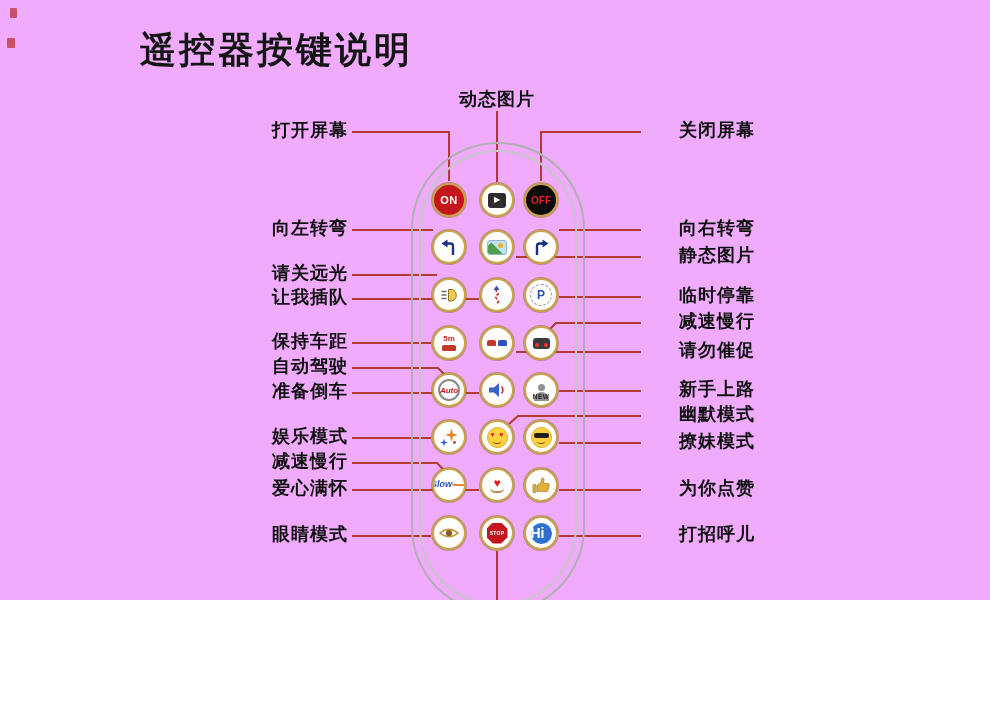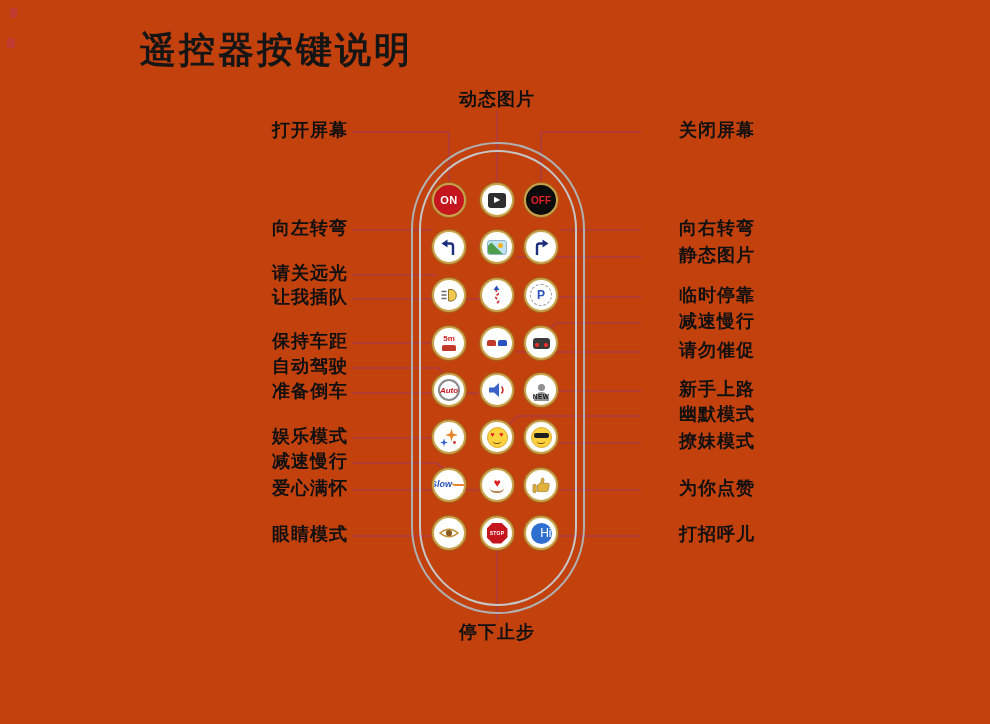--- a/index.html
+++ b/index.html
@@ -1,18 +1,18 @@
 <!DOCTYPE html>
 <html><head>
 <meta charset="utf-8">
 <style>
   *{margin:0;padding:0;box-sizing:border-box}
   html,body{background:#ffffff}
   body{font-family:"Liberation Sans","DejaVu Sans",sans-serif;color:#111}
-  #canvas{position:relative;width:990px;height:724px;background:#c2410c;overflow:hidden;margin:0 auto}
+  #canvas{position:relative;width:990px;height:600px;background:#f0abfc;overflow:hidden;margin:0 auto}
 
   .title{position:absolute;left:140px;top:26px;font-size:36px;font-weight:800;letter-spacing:3px;color:#151515}
 
   .mark{position:absolute;background:#c23a3a;opacity:.8;border-radius:1px}
   .m1{left:10px;top:8px;width:7px;height:10px}
   .m2{left:7px;top:38px;width:8px;height:10px}
 
   .lines{position:absolute;left:0;top:0;pointer-events:none}
 
   .shell{position:absolute;border-radius:90px}
@@ -71,21 +71,21 @@
   .slow-txt{color:#2a52be;font-size:9px;font-weight:800;font-style:italic;line-height:1.1}
   .slow-line{width:15px;height:3px;border-bottom:2px solid #e8852b;border-radius:0 0 8px 8px}
 
   .hearthand{display:flex;flex-direction:column;align-items:center}
   .hh-heart{color:#e01f1f;font-size:12px;line-height:1}
   .hh-hand{width:14px;height:5px;border-bottom:2px solid #b58a5a;border-radius:0 0 10px 10px;margin-top:-1px}
 
   .stopsign{width:21px;height:21px;background:#c4161c;display:flex;align-items:center;justify-content:center;
             clip-path:polygon(30% 0,70% 0,100% 30%,100% 70%,70% 100%,30% 100%,0 70%,0 30%);
             color:#fff;font-size:5px;font-weight:800;letter-spacing:.3px}
-  .hi{width:21px;height:21px;border-radius:50%;background:#2f6fd0;display:flex;align-items:center;justify-content:flex-end;color:#fff;font-size:12px;font-weight:400}
+  .hi{width:21px;height:21px;border-radius:50%;background:#2f6fd0;display:flex;align-items:center;justify-content:flex-start;color:#fff;font-size:14px;font-weight:700}
 
   .lbl{position:absolute;font-size:18px;font-weight:700;letter-spacing:1px;color:#101010;white-space:nowrap;line-height:22px}
   .lbl.left{left:238px;width:110px;text-align:right}
   .lbl.right{left:679px}
   .lbl.center{left:497px;transform:translateX(-50%)}
 </style>
 </head>
 <body>
 
 <div id="canvas">

